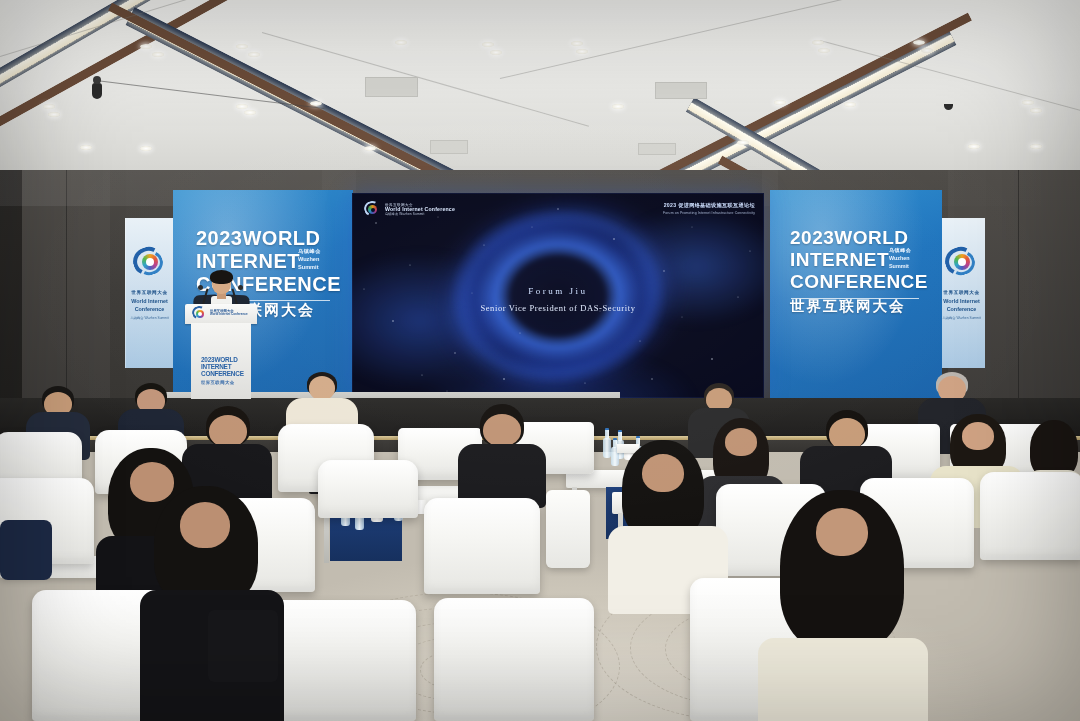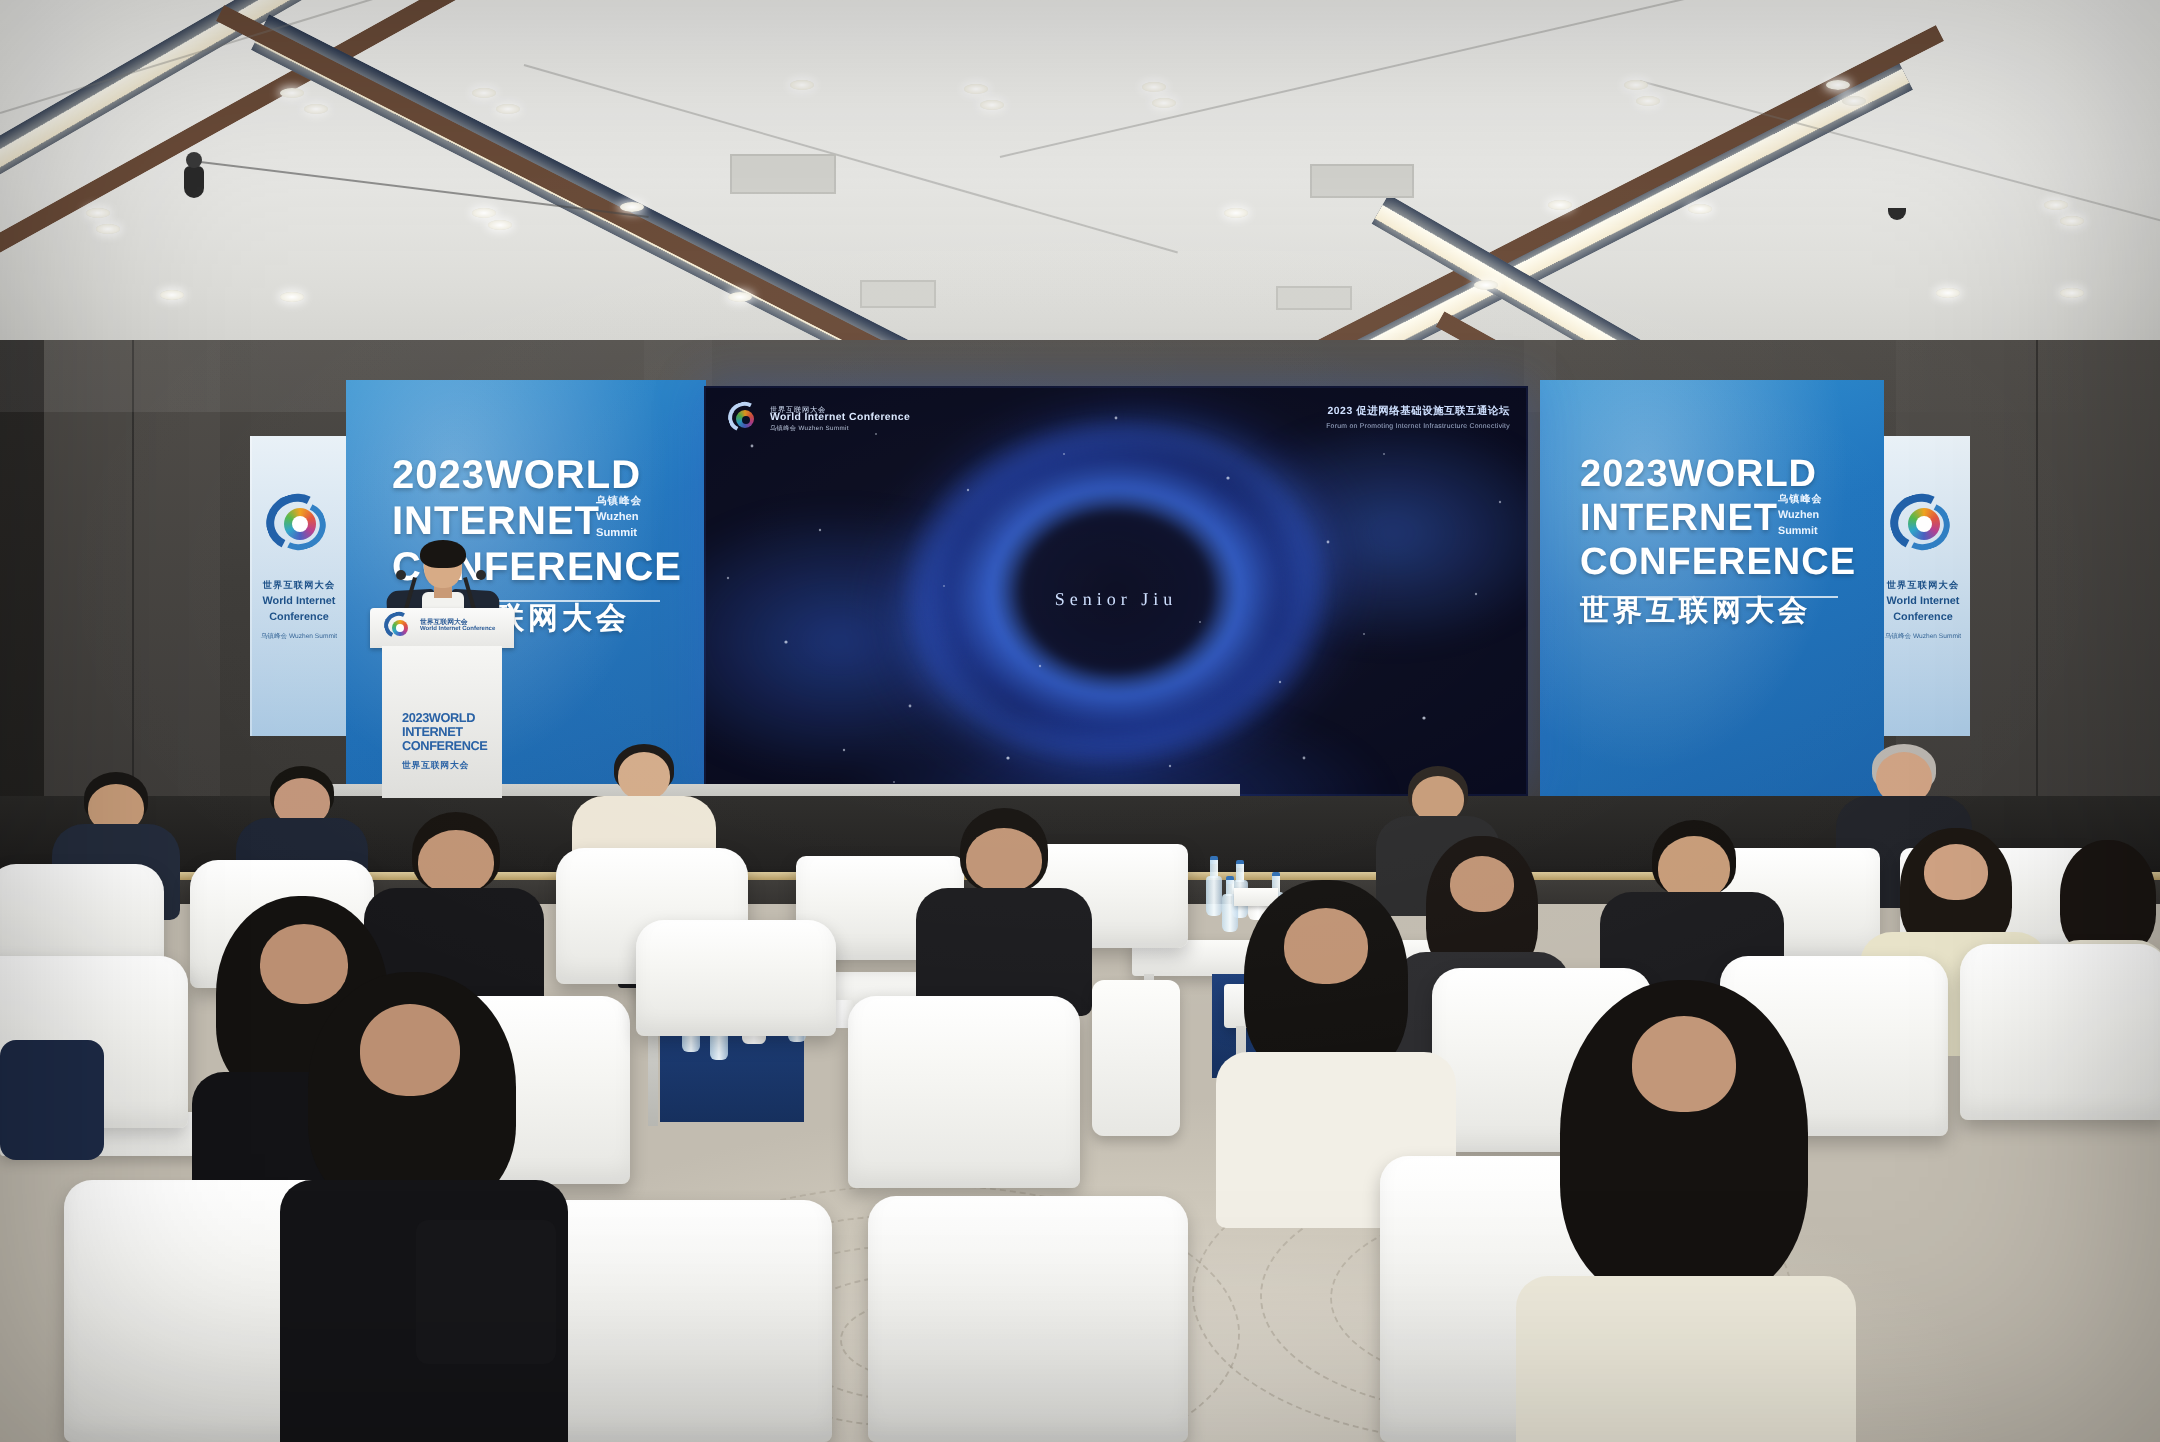--- a/index.html
+++ b/index.html
@@ -438,21 +438,22 @@
         <div class="scr-logo-sub">乌镇峰会  Wuzhen Summit</div>
       </div>
     </div>
 
     <div class="scr-topright">
       <div class="scr-tr-cn">2023 促进网络基础设施互联互通论坛</div>
       <div class="scr-tr-en">Forum on Promoting Internet Infrastructure Connectivity</div>
     </div>
 
     <div class="scr-center">
-      <div class="nm-en">Senior Jiu</div>
+      <div class="nm-en">Forum Jiu</div>
+      <div class="ti-en">Senior Vice President of DAS-Security</div>
     </div>
   </div>
 
   <div class="stage-top"></div>
   <div class="stage"></div>
   <div class="stage-edge" style="top:436px;"></div>
   <div class="stage-front" style="top:440px;"></div>
 
   <div class="speaker">
     <div class="sp-jacket-l"></div>

